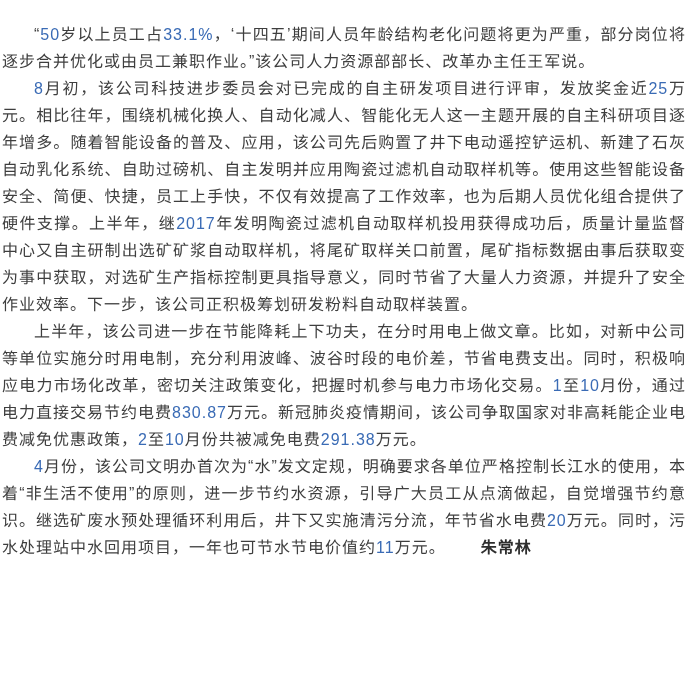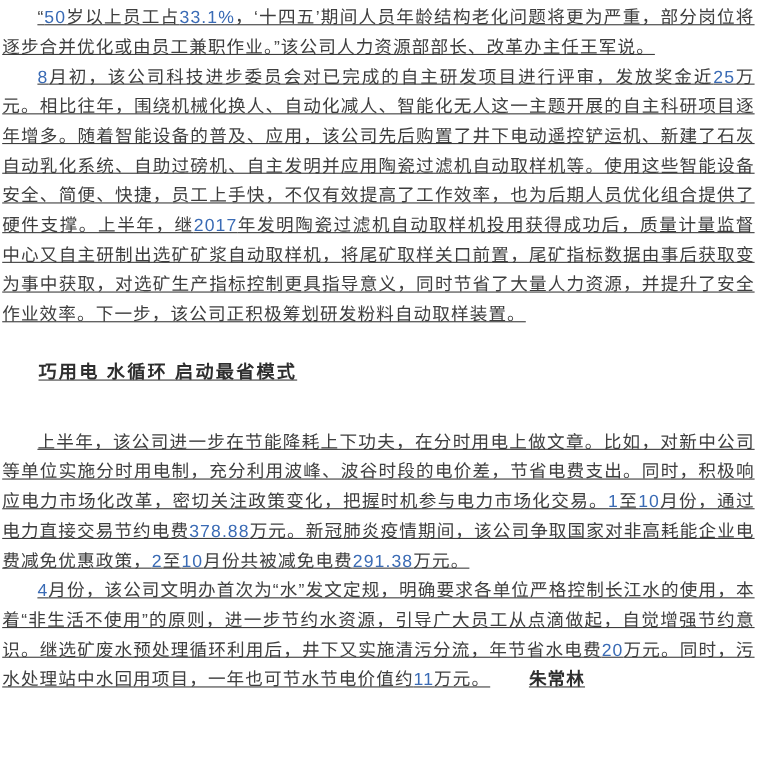--- a/index.html
+++ b/index.html
@@ -8,28 +8,27 @@
     background: #ffffff;
   }
   body {
     width: 688px;
     height: 696px;
     overflow: hidden;
   }
   .article {
     box-sizing: border-box;
     width: 688px;
-    padding: 3px 2px 0 2px;
+    padding: 21px 2px 0 2px;
     font-family: "Liberation Sans", "DejaVu Sans", sans-serif;
     font-size: 16px;
     letter-spacing: 1px;
     line-height: 27px;
     text-align: justify;
     color: var(--text-color, #3e3e3e);
-    text-decoration: underline;
   }
   .article p {
     margin: 0;
     text-indent: 2em;
   }
   .section-heading {
     margin: 26px 0 36px 0;
     text-indent: 2em;
     font-size: 16.5px;
     font-weight: bold;
@@ -50,18 +49,17 @@
   }
 </style>
 </head>
 <body style="background: rgb(255, 255, 255);">
 
 <div class="article">
   <p>“<span class="num">50</span>岁以上员工占<span class="num">33.1%</span>，‘十四五’期间人员年龄结构老化问题将更为严重，部分岗位将逐步合并优化或由员工兼职作业。”该公司人力资源部部长、改革办主任王军说。</p>
 
   <p><span class="num">8</span>月初，该公司科技进步委员会对已完成的自主研发项目进行评审，发放奖金近<span class="num">25</span>万元。相比往年，围绕机械化换人、自动化减人、智能化无人这一主题开展的自主科研项目逐年增多。随着智能设备的普及、应用，该公司先后购置了井下电动遥控铲运机、新建了石灰自动乳化系统、自助过磅机、自主发明并应用陶瓷过滤机自动取样机等。使用这些智能设备安全、简便、快捷，员工上手快，不仅有效提高了工作效率，也为后期人员优化组合提供了硬件支撑。上半年，继<span class="num">2017</span>年发明陶瓷过滤机自动取样机投用获得成功后，质量计量监督中心又自主研制出选矿矿浆自动取样机，将尾矿取样关口前置，尾矿指标数据由事后获取变为事中获取，对选矿生产指标控制更具指导意义，同时节省了大量人力资源，并提升了安全作业效率。下一步，该公司正积极筹划研发粉料自动取样装置。</p>
 
-  <h3 class="section-heading">巧用电 水循环 启动最省模式</h3>
 
-  <p>上半年，该公司进一步在节能降耗上下功夫，在分时用电上做文章。比如，对新中公司等单位实施分时用电制，充分利用波峰、波谷时段的电价差，节省电费支出。同时，积极响应电力市场化改革，密切关注政策变化，把握时机参与电力市场化交易。<span class="num">1</span>至<span class="num">10</span>月份，通过电力直接交易节约电费<span class="num">378.88</span>万元。新冠肺炎疫情期间，该公司争取国家对非高耗能企业电费减免优惠政策，<span class="num">2</span>至<span class="num">10</span>月份共被减免电费<span class="num">291.38</span>万元。</p>
+  <p>上半年，该公司进一步在节能降耗上下功夫，在分时用电上做文章。比如，对新中公司等单位实施分时用电制，充分利用波峰、波谷时段的电价差，节省电费支出。同时，积极响应电力市场化改革，密切关注政策变化，把握时机参与电力市场化交易。<span class="num">1</span>至<span class="num">10</span>月份，通过电力直接交易节约电费<span class="num">830.87</span>万元。新冠肺炎疫情期间，该公司争取国家对非高耗能企业电费减免优惠政策，<span class="num">2</span>至<span class="num">10</span>月份共被减免电费<span class="num">291.38</span>万元。</p>
 
   <p><span><span class="num">4</span>月份，该公司文明办首次为“水”发文定规，明确要求各单位严格控制长江水的使用，本着“非生活不使用”的原则，进一步节约水资源，引导广大员工从点滴做起，自觉增强节约意识。继选矿废水预处理循环利用后，井下又实施清污分流，年节省水电费<span class="num">20</span>万元。同时，污水处理站中水回用项目，一年也可节水节电价值约<span class="num">11</span>万元。</span><span class="author">朱常林</span></p>
 </div>
 
 </body></html>

